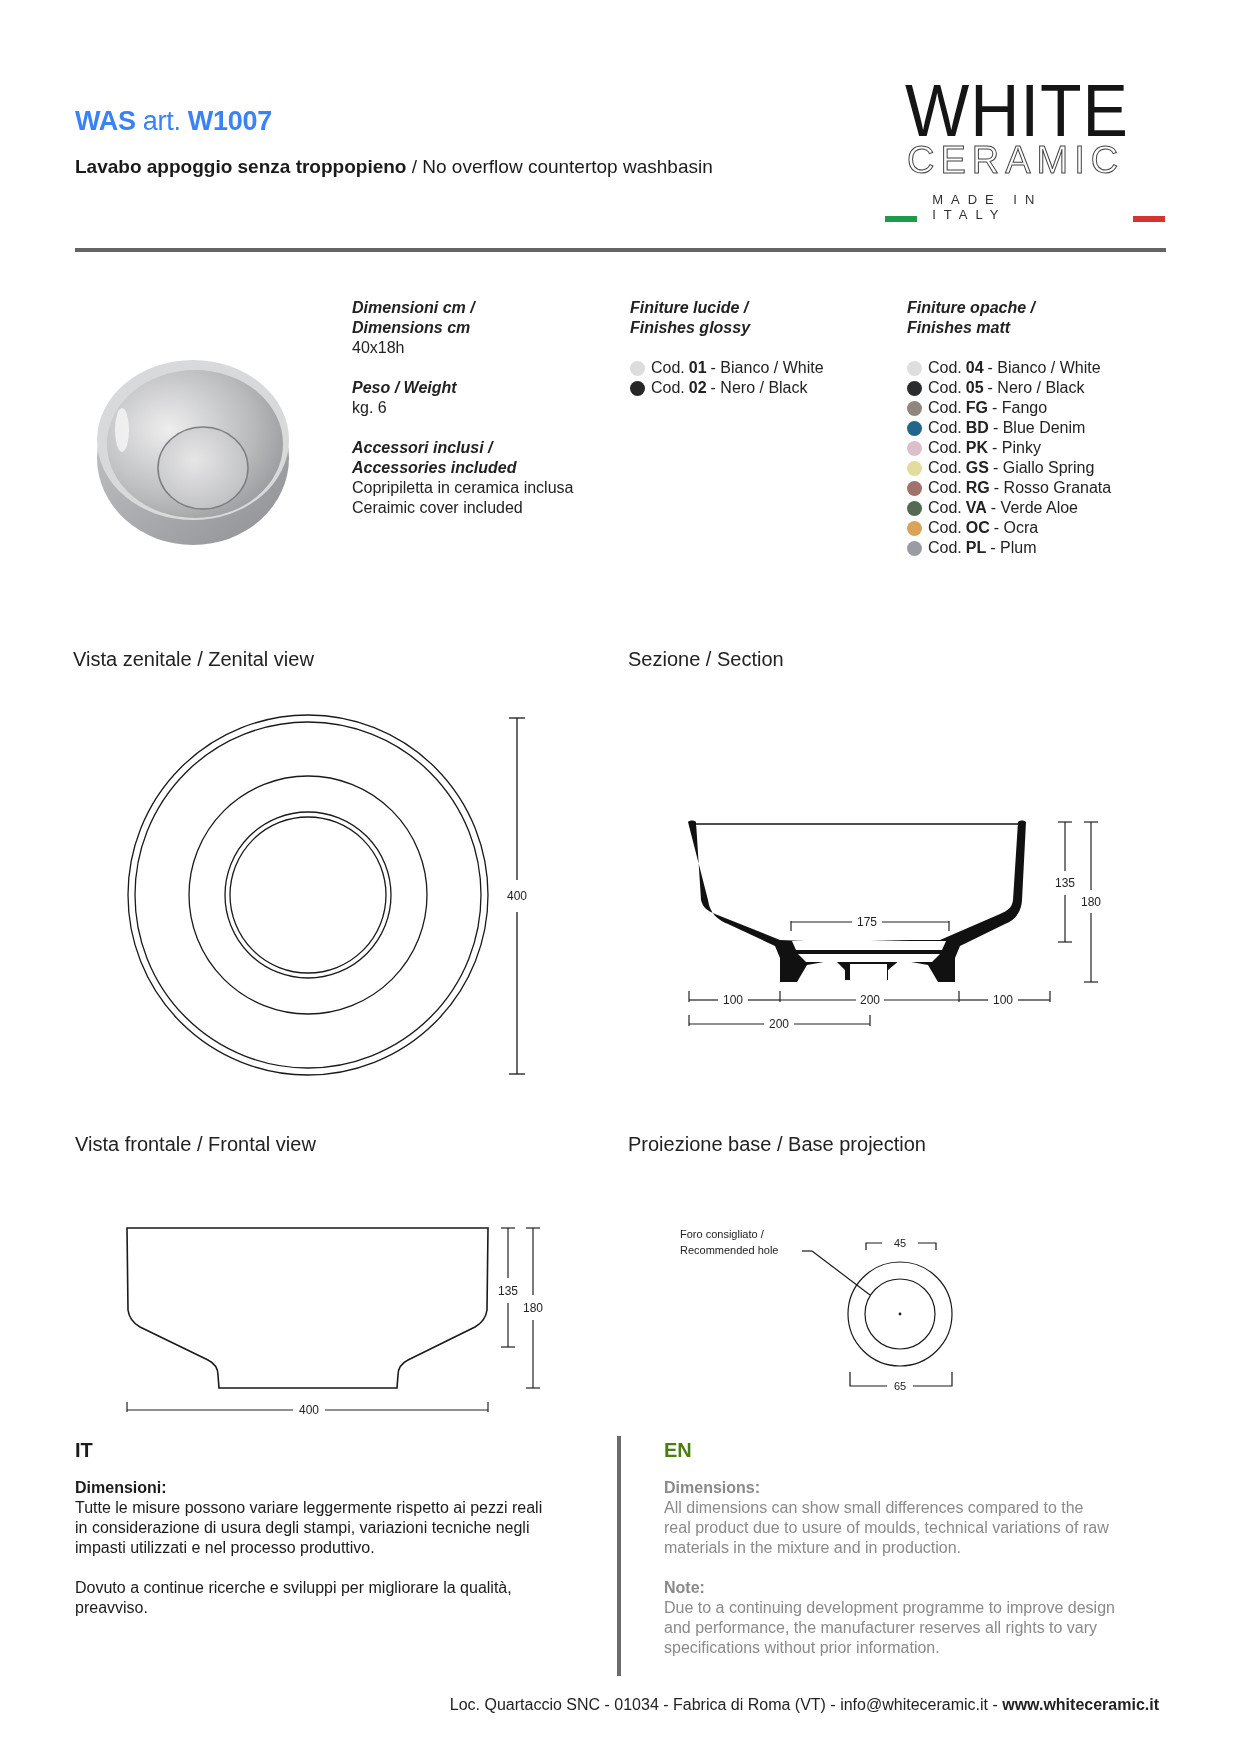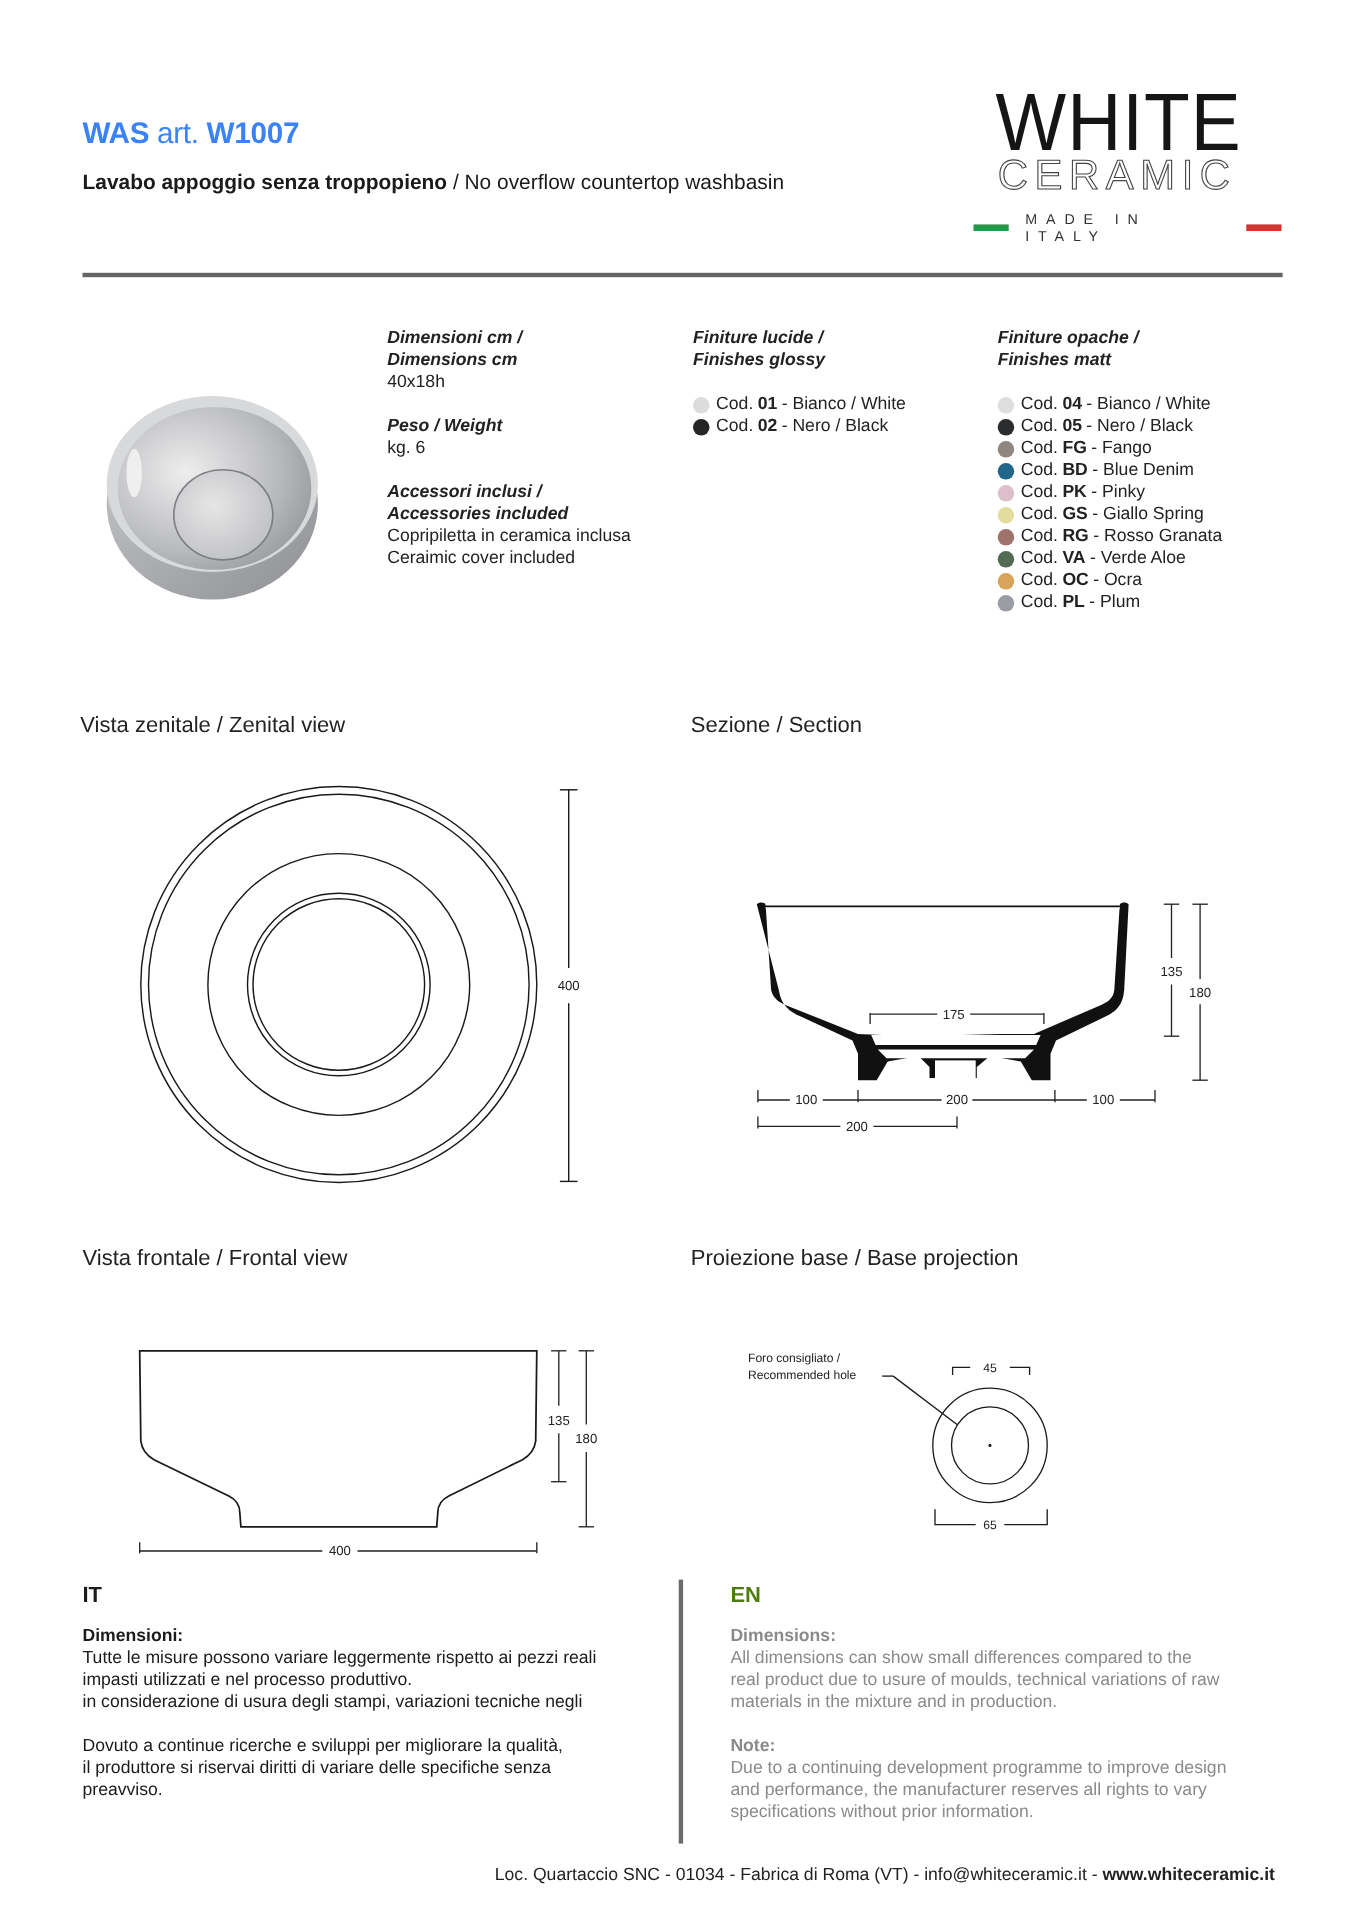--- a/index.html
+++ b/index.html
@@ -8,21 +8,21 @@
   .abs { position:absolute; }
   .title { left:75px; top:106px; font-size:27px; letter-spacing:-0.3px; color:#3b82f6; }
   .title b { font-weight:700; }
   .subtitle { left:75px; top:156px; font-size:19px; color:#1b1b1b; }
   .subtitle b { font-weight:700; }
   .logo { left:885px; top:74px; width:280px; height:140px; }
   .logo-white { position:absolute; left:20px; top:0; font-size:74px; font-weight:400; letter-spacing:1px;
                 color:#151515; line-height:74px; transform:scaleX(0.92); transform-origin:left top; }
   .logo-ceramic { position:absolute; left:22px; top:66px; font-size:38px; font-weight:400; letter-spacing:6px;
                   color:#fff; -webkit-text-stroke:1px #444; line-height:40px; }
-  .logo-italy { position:absolute; left:0; top:118px; width:280px; display:flex; align-items:center; }
+  .logo-italy { position:absolute; left:0; top:118px; width:280px; display:flex; align-items:flex-end; }
   .flag-bar { width:33px; height:6px; }
   .logo-italy span.txt { font-size:13px; letter-spacing:8px; color:#333; margin:0 10px 0 15px; }
   .rule { left:75px; top:248px; width:1091px; height:4px; background:#646464; }
 
   .photo { left:90px; top:340px; width:200px; height:210px; }
   .info-col { top:298px; font-size:16px; line-height:20px; color:#222; }
   .info-col .h { font-weight:700; font-style:italic; }
   .info-col .gap { height:20px; }
   .swatch-row { display:flex; align-items:center; height:20px; }
   .dot { width:15px; height:15px; border-radius:50%; margin-right:6px; flex:0 0 15px; }
@@ -293,25 +293,24 @@
   <g font-family="Liberation Sans, sans-serif" font-size="11" fill="#222" text-anchor="middle">
     <text x="230" y="27">45</text>
     <text x="230" y="170">65</text>
   </g>
 </svg>
 
 <div class="abs note-col it">
   <div class="lang">IT</div>
   <div class="h">Dimensioni:</div>
   <div>Tutte le misure possono variare leggermente rispetto ai pezzi reali</div>
+  <div>in considerazione di usura degli stampi, variazioni tecniche negli</div>
   <div>impasti utilizzati e nel processo produttivo.</div>
-  <div>in considerazione di usura degli stampi, variazioni tecniche negli</div>
   <div class="gap"></div>
   <div>Dovuto a continue ricerche e sviluppi per migliorare la qualità,</div>
-  <div>il produttore si riservai diritti di variare delle specifiche senza</div>
   <div>preavviso.</div>
 </div>
 
 <div class="abs vdivider"></div>
 
 <div class="abs note-col en">
   <div class="lang">EN</div>
   <div class="h">Dimensions:</div>
   <div>All dimensions can show small differences compared to the</div>
   <div>real product due to usure of moulds, technical variations of raw</div>

